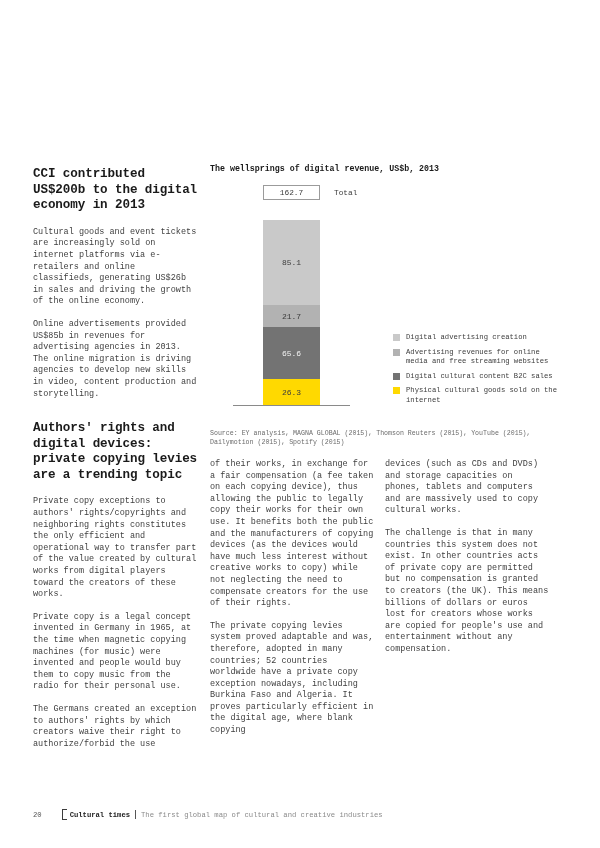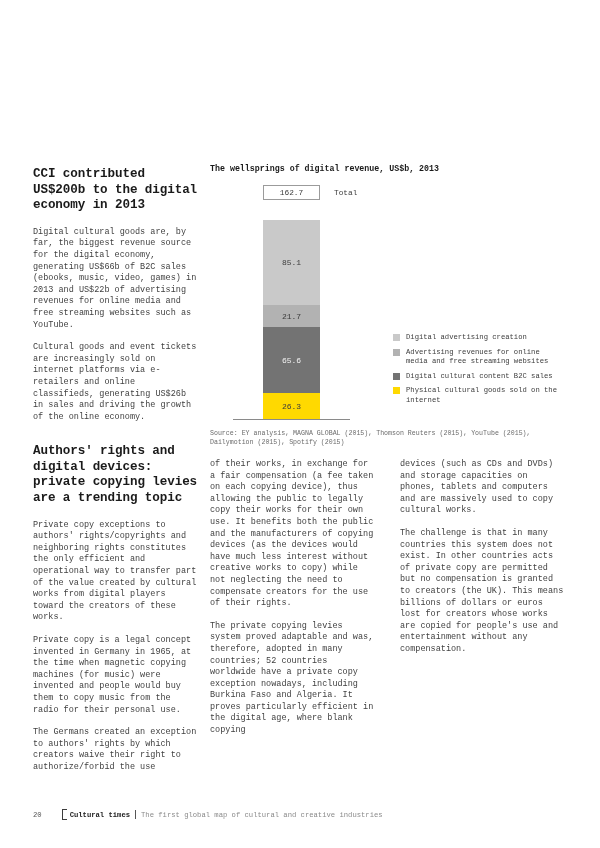--- a/index.html
+++ b/index.html
@@ -49,39 +49,39 @@
   .footer .doc-title{font-weight:bold;color:#222;}
   .footer .divider{display:inline-block;width:1px;height:9px;background:#555;margin:0 5px 0 5px;}
 </style>
 </head>
 <body>
 
 <div class="page">
 
   <div class="col" style="left:33px;top:167px;width:167px;">
     <h1 class="sec">CCI contributed US$200b to the digital economy in 2013</h1>
-    <p>Digital cultural goods are, by far, the biggest revenue source for the digital economy, generating US$66b of B2C sales (ebooks, music, video, games) in 2013 and US$22b of advertising revenues for online media and free streaming websites such as YouTube.</p>
     <p>Cultural goods and event tickets are increasingly sold on internet platforms via e-retailers and online classifieds, generating US$26b in sales and driving the growth of the online economy.</p>
+    <p>Online advertisements provided US$85b in revenues for advertising agencies in 2013. The online migration is driving agencies to develop new skills in video, content production and storytelling.</p>
     <h1 class="sec sec2">Authors' rights and digital devices: private copying levies are a trending topic</h1>
     <p>Private copy exceptions to authors' rights/copyrights and neighboring rights constitutes the only efficient and operational way to transfer part of the value created by cultural works from digital players toward the creators of these works.</p>
     <p>Private copy is a legal concept invented in Germany in 1965, at the time when magnetic copying machines (for music) were invented and people would buy them to copy music from the radio for their personal use.</p>
     <p>The Germans created an exception to authors' rights by which creators waive their right to authorize/forbid the use</p>
   </div>
 
   <div class="chart">
     <div class="chart-title">The wellsprings of digital revenue, US$b, 2013</div>
     <div class="total-row">
       <div class="total-box">162.7</div>
       <div class="total-label">Total</div>
     </div>
     <div class="bar-col" id="bar-col">
 
     <div class="bar-seg" style="height: 85px; background: rgb(201, 201, 201); color: rgb(60, 60, 60);">85.1</div>
         <div class="bar-seg" style="height: 22px; background: rgb(178, 178, 178); color: rgb(60, 60, 60);">21.7</div>
-        <div class="bar-seg" style="height: 66px; background: rgb(115, 115, 115); color: rgb(242, 242, 242);">65.6</div>
+        <div class="bar-seg" style="height: 52px; background: rgb(115, 115, 115); color: rgb(242, 242, 242);">65.6</div>
         <div class="bar-seg" style="height: 26px; background: rgb(255, 217, 0); color: rgb(60, 60, 60);">26.3</div>
         <div class="baseline"></div>
       </div>
     <div class="legend" id="legend">
 
     <div class="legend-item">
           <span class="legend-swatch" style="background: rgb(201, 201, 201);"></span>
           <span class="legend-text">Digital advertising creation</span>
         </div>
         <div class="legend-item">
@@ -98,21 +98,21 @@
         </div>
       </div>
     <div class="source">Source: EY analysis, MAGNA GLOBAL (2015), Thomson Reuters (2015), YouTube (2015), Dailymotion (2015), Spotify (2015)</div>
   </div>
 
   <div class="col" style="left:210px;top:459px;width:168px;">
     <p>of their works, in exchange for a fair compensation (a fee taken on each copying device), thus allowing the public to legally copy their works for their own use. It benefits both the public and the manufacturers of copying devices (as the devices would have much less interest without creative works to copy) while not neglecting the need to compensate creators for the use of their rights.</p>
     <p>The private copying levies system proved adaptable and was, therefore, adopted in many countries; 52 countries worldwide have a private copy exception nowadays, including Burkina Faso and Algeria. It proves particularly efficient in the digital age, where blank copying</p>
   </div>
 
-  <div class="col" style="left:385px;top:459px;width:168px;margin-left:15px;">
+  <div class="col" style="left:385px;top:459px;width:168px;">
     <p>devices (such as CDs and DVDs) and storage capacities on phones, tablets and computers and are massively used to copy cultural works.</p>
     <p>The challenge is that in many countries this system does not exist. In other countries acts of private copy are permitted but no compensation is granted to creators (the UK). This means billions of dollars or euros lost for creators whose works are copied for people's use and entertainment without any compensation.</p>
   </div>
 
   <div class="footer">
     <span class="pagenum">20</span>
     <span class="bracket"></span>
     <span class="doc-title">Cultural times</span>
     <span class="divider"></span>
     <span>The first global map of cultural and creative industries</span>

